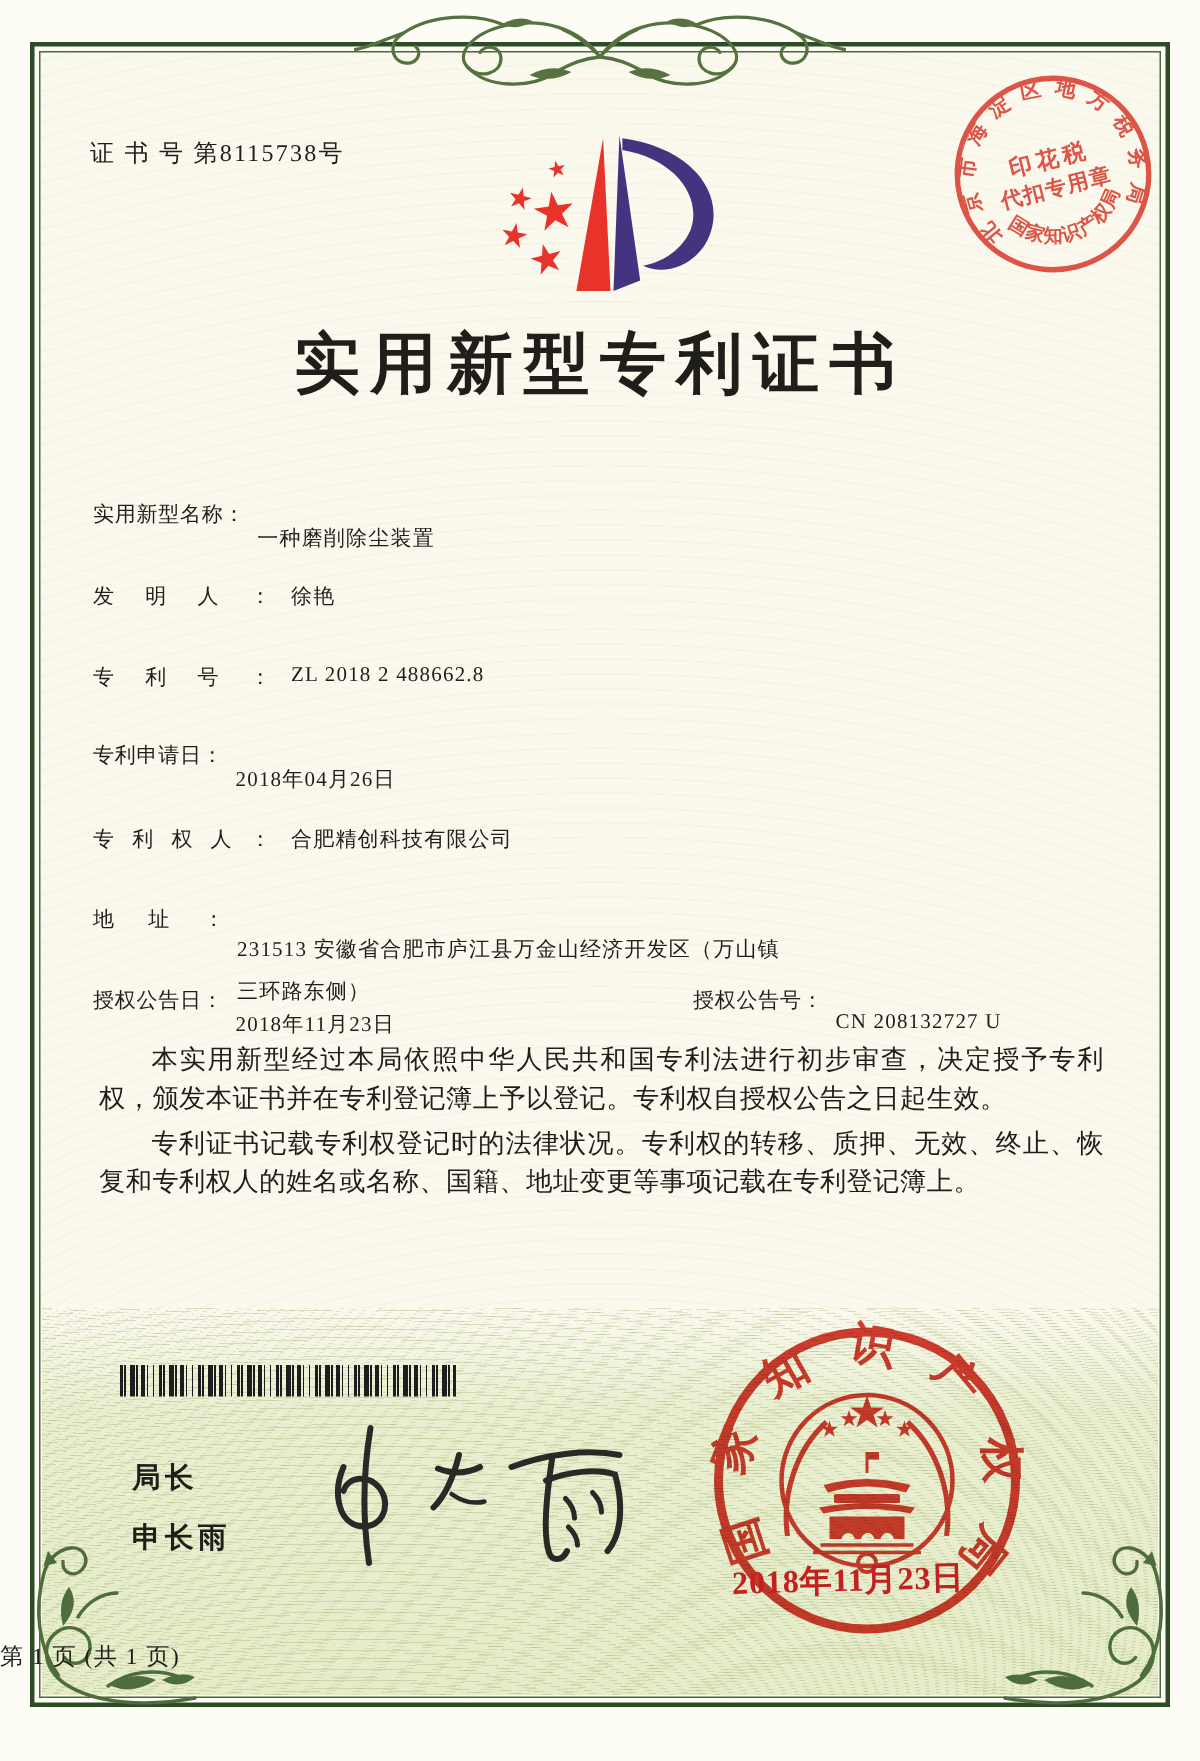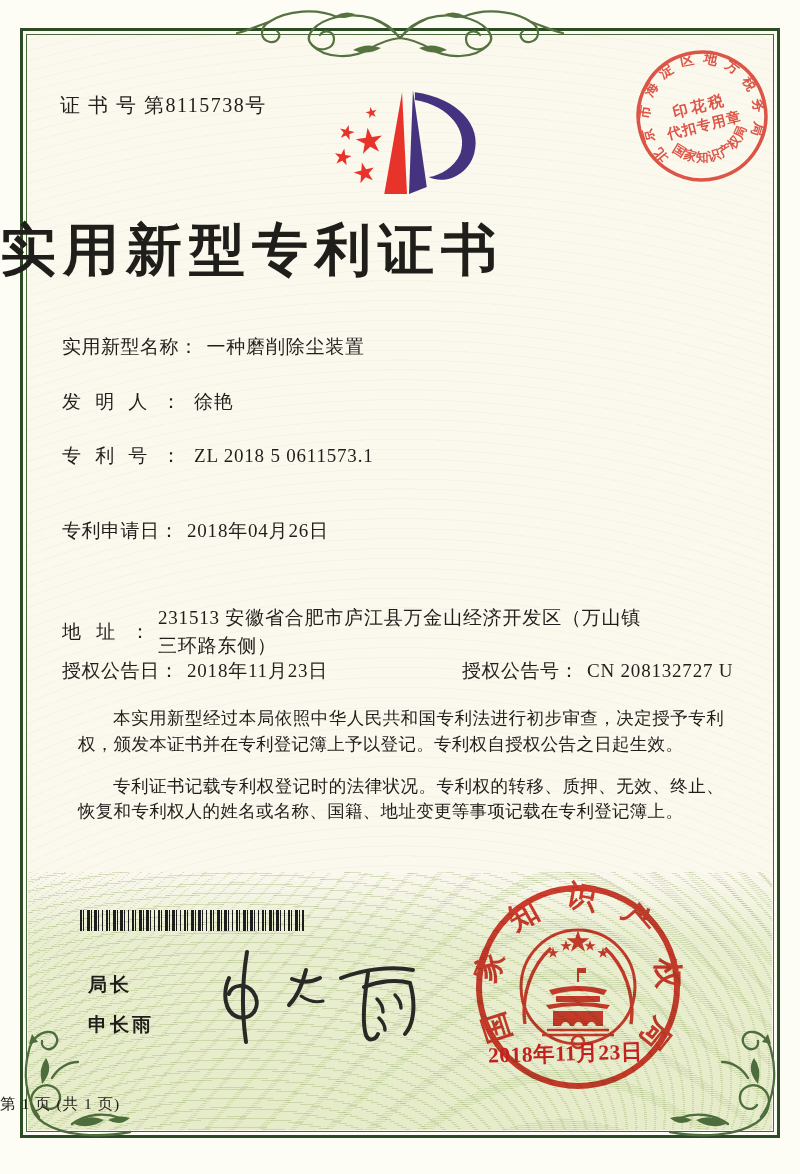--- a/index.html
+++ b/index.html
@@ -11,34 +11,34 @@
          border:1px solid #466b38;outline:3px solid #2d4c26;outline-offset:3px;
          background:
            repeating-radial-gradient(120% 90% at 50% 160%, rgba(150,170,100,.05) 0 1px, transparent 1px 9px),
            #fbf8ee;}
   
   .guilloche{position:absolute;left:28px;right:28px;top:872px;bottom:44px;
     background:
       repeating-radial-gradient(130% 85% at 28% 175%, rgba(140,165,90,.30) 0 1px, transparent 1px 8px),
       repeating-radial-gradient(130% 85% at 72% -75%, rgba(140,165,90,.22) 0 1px, transparent 1px 9px),
       linear-gradient(180deg, rgba(232,238,210,0) 0, rgba(229,236,202,.85) 70px, #e6ecc9 100%);}
-  .certno{position:absolute;left:60px;top:92px;font-size:20px;letter-spacing:1.5px;}
+  .certno{position:absolute;left:60px;top:92px;font-size:16px;letter-spacing:1.5px;}
   .logo{position:absolute;left:324px;top:82px;}
-  .title{position:absolute;left:0;right:0;top:213px;
-         font-size:56px;font-weight:bold;letter-spacing:7px;}
-  .frow{position:absolute;left:62px;font-size:19px;white-space:nowrap;display:flex;align-items:center;}
+  .title{position:absolute;left:0;right:0;top:213px;text-align:center;
+         font-size:44px;font-weight:bold;letter-spacing:7px;}
+  .frow{position:absolute;left:62px;font-size:14px;white-space:nowrap;display:flex;align-items:flex-start;}
   .flabel{letter-spacing:.5px;}
   .spread{display:inline-block;width:119px;text-align:justify;text-align-last:justify;}
   .spread-sm{display:inline-block;width:88px;text-align:justify;text-align-last:justify;font-family:Liberation Mono, monospace;}
   .fvalue{margin-left:13px;letter-spacing:.8px;}
-  .fvalue.tight{margin-left:8px;}
+  .fvalue.tight{margin-left:8px;margin-top:16px;}
   .addrval{white-space:normal;width:545px;line-height:28px;}
   .body-text{position:absolute;left:62px;width:678px;top:690px;
              font-size:17.5px;line-height:25.8px;text-align:justify;}
-  .body-text p{margin:16px;text-indent:2em;letter-spacing:.3px;}
+  .body-text p{margin:4px;text-indent:2em;letter-spacing:.3px;}
   .barcode{position:absolute;left:80px;top:910px;width:224px;height:21px;
     background:repeating-linear-gradient(90deg,
       #1d1d1d 0 2px,transparent 2px 3px,#1d1d1d 3px 4px,transparent 4px 7px,
       #1d1d1d 7px 10px,transparent 10px 11px,#1d1d1d 11px 12px,transparent 12px 14px,
       #1d1d1d 14px 17px,transparent 17px 18px,#1d1d1d 18px 19px,transparent 19px 22px,
       #1d1d1d 22px 23px,transparent 23px 26px);}
   .official{position:absolute;left:88px;font-size:19px;font-weight:700;
             font-family:"Liberation Sans","DejaVu Sans",sans-serif;letter-spacing:3px;}
   .sig{position:absolute;left:205px;top:942px;}
   .seal{position:absolute;left:463px;top:872px;mix-blend-mode:multiply;opacity:.95;}
@@ -147,25 +147,29 @@
   <div class="frow" style="top:334px">
     <span class="flabel">实用新型名称：</span>
     <span class="fvalue tight">一种磨削除尘装置</span>
   </div>
   <div class="frow" style="top:389px">
     <span class="flabel spread">发明人：</span>
     <span class="fvalue">徐艳</span>
   </div>
   <div class="frow" style="top:443px">
     <span class="flabel spread">专利号：</span>
-    <span class="fvalue">ZL 2018 5 0611573.1</span>
-  </div>
-  <div class="frow" style="top:518px">
+    <span class="fvalue">ZL 2018 2 488662.8</span>
+  </div>
+  <div class="frow" style="top:495px">
     <span class="flabel">专利申请日：</span>
     <span class="fvalue tight">2018年04月26日</span>
+  </div>
+  <div class="frow" style="top:551px">
+    <span class="flabel spread">专利权人：</span>
+    <span class="fvalue">合肥精创科技有限公司</span>
   </div>
   <div class="frow" style="top:604px">
     <span class="flabel spread-sm">地址：</span>
     <span class="fvalue tight addrval">
       <span>231513 安徽省合肥市庐江县万金山经济开发区（万山镇</span><br>
       <span>三环路东侧）</span>
     </span>
   </div>
   <div class="frow" style="top:658px">
     <span class="flabel">授权公告日：</span>

